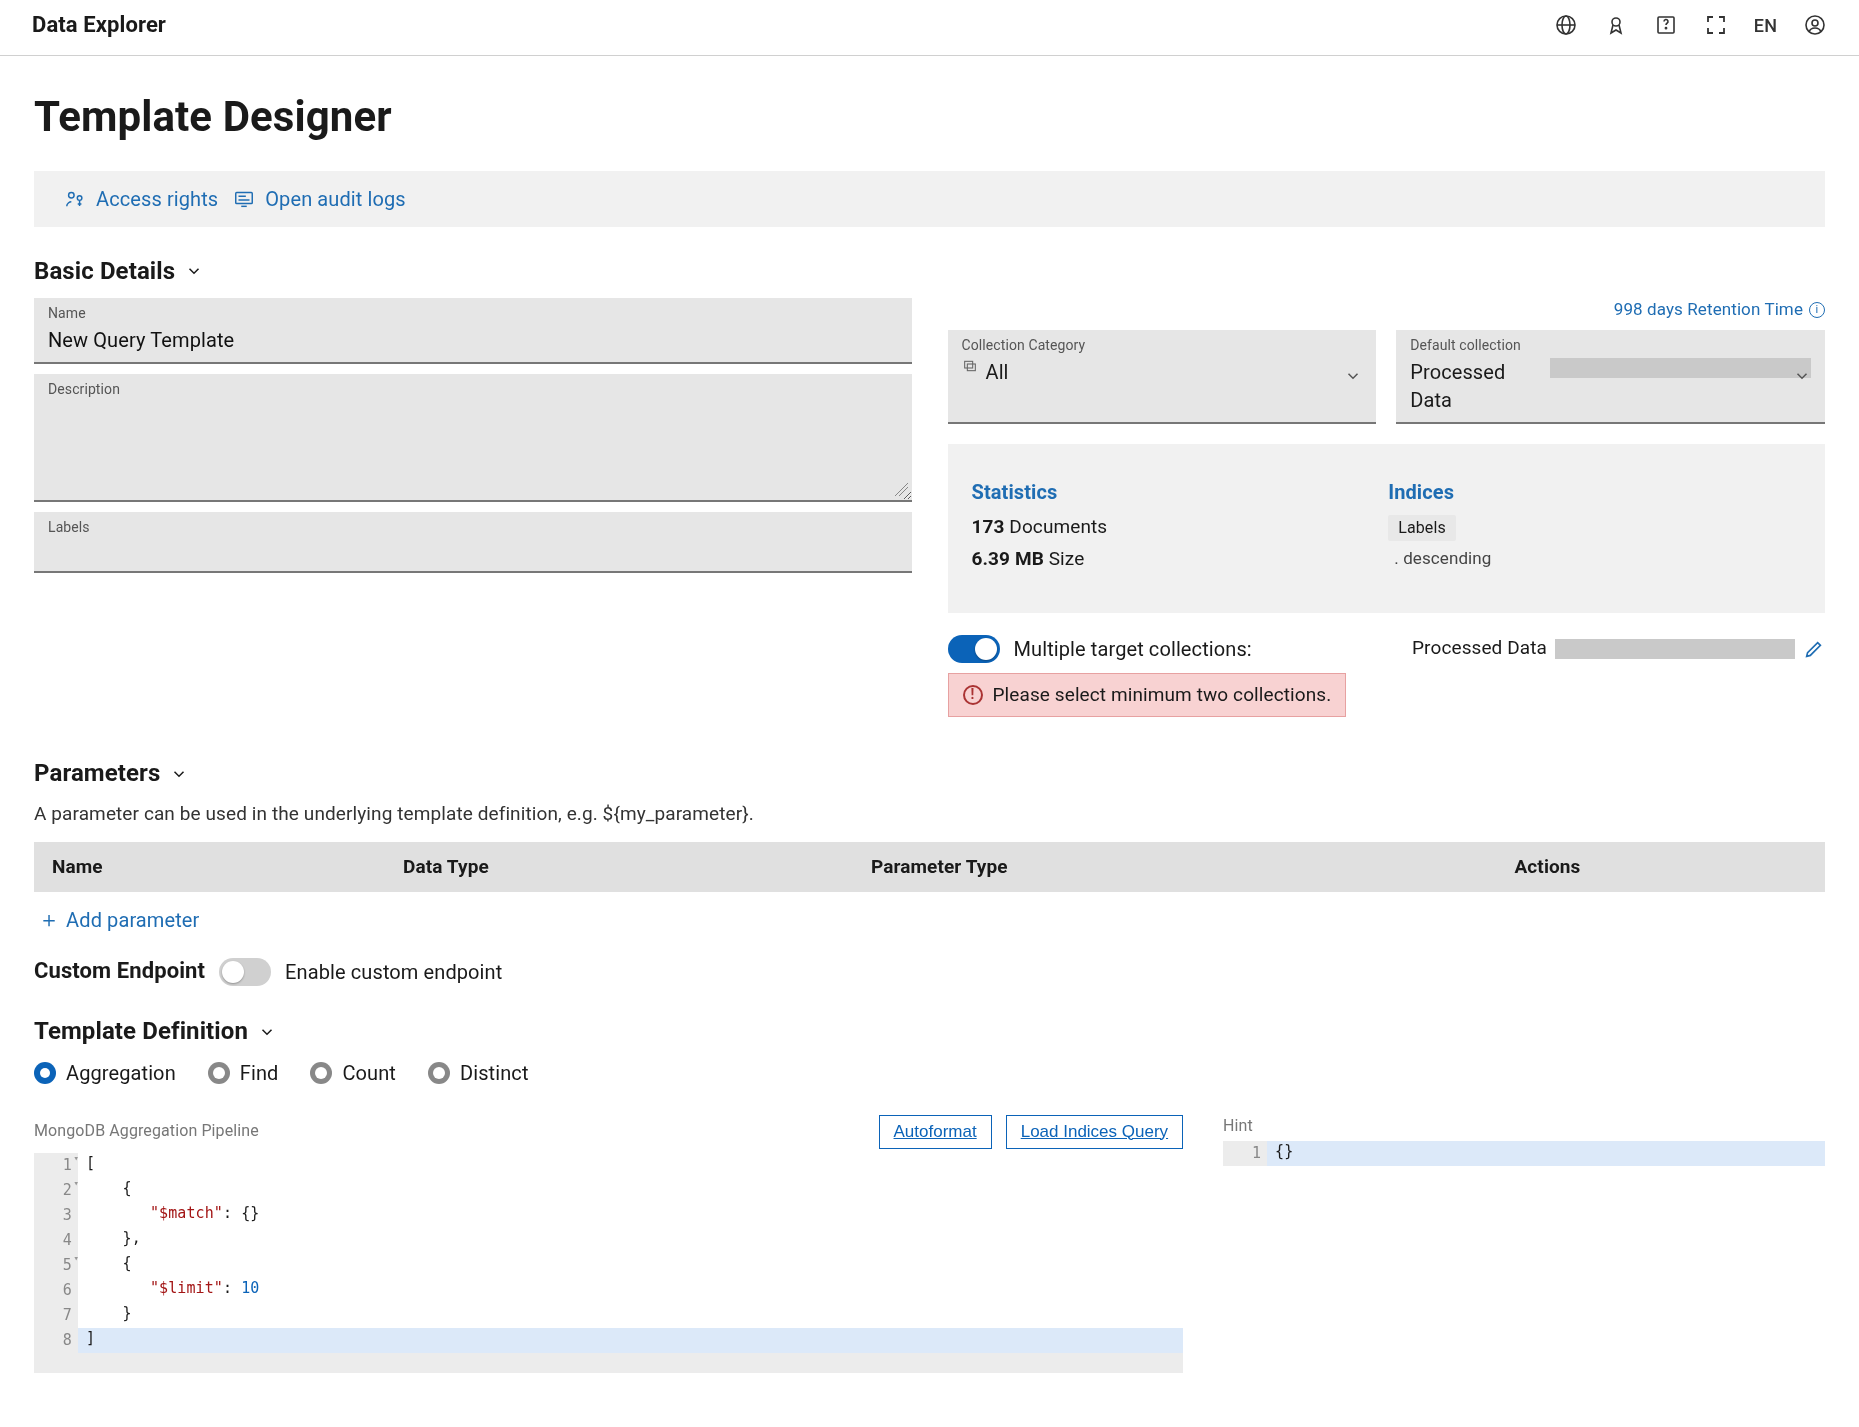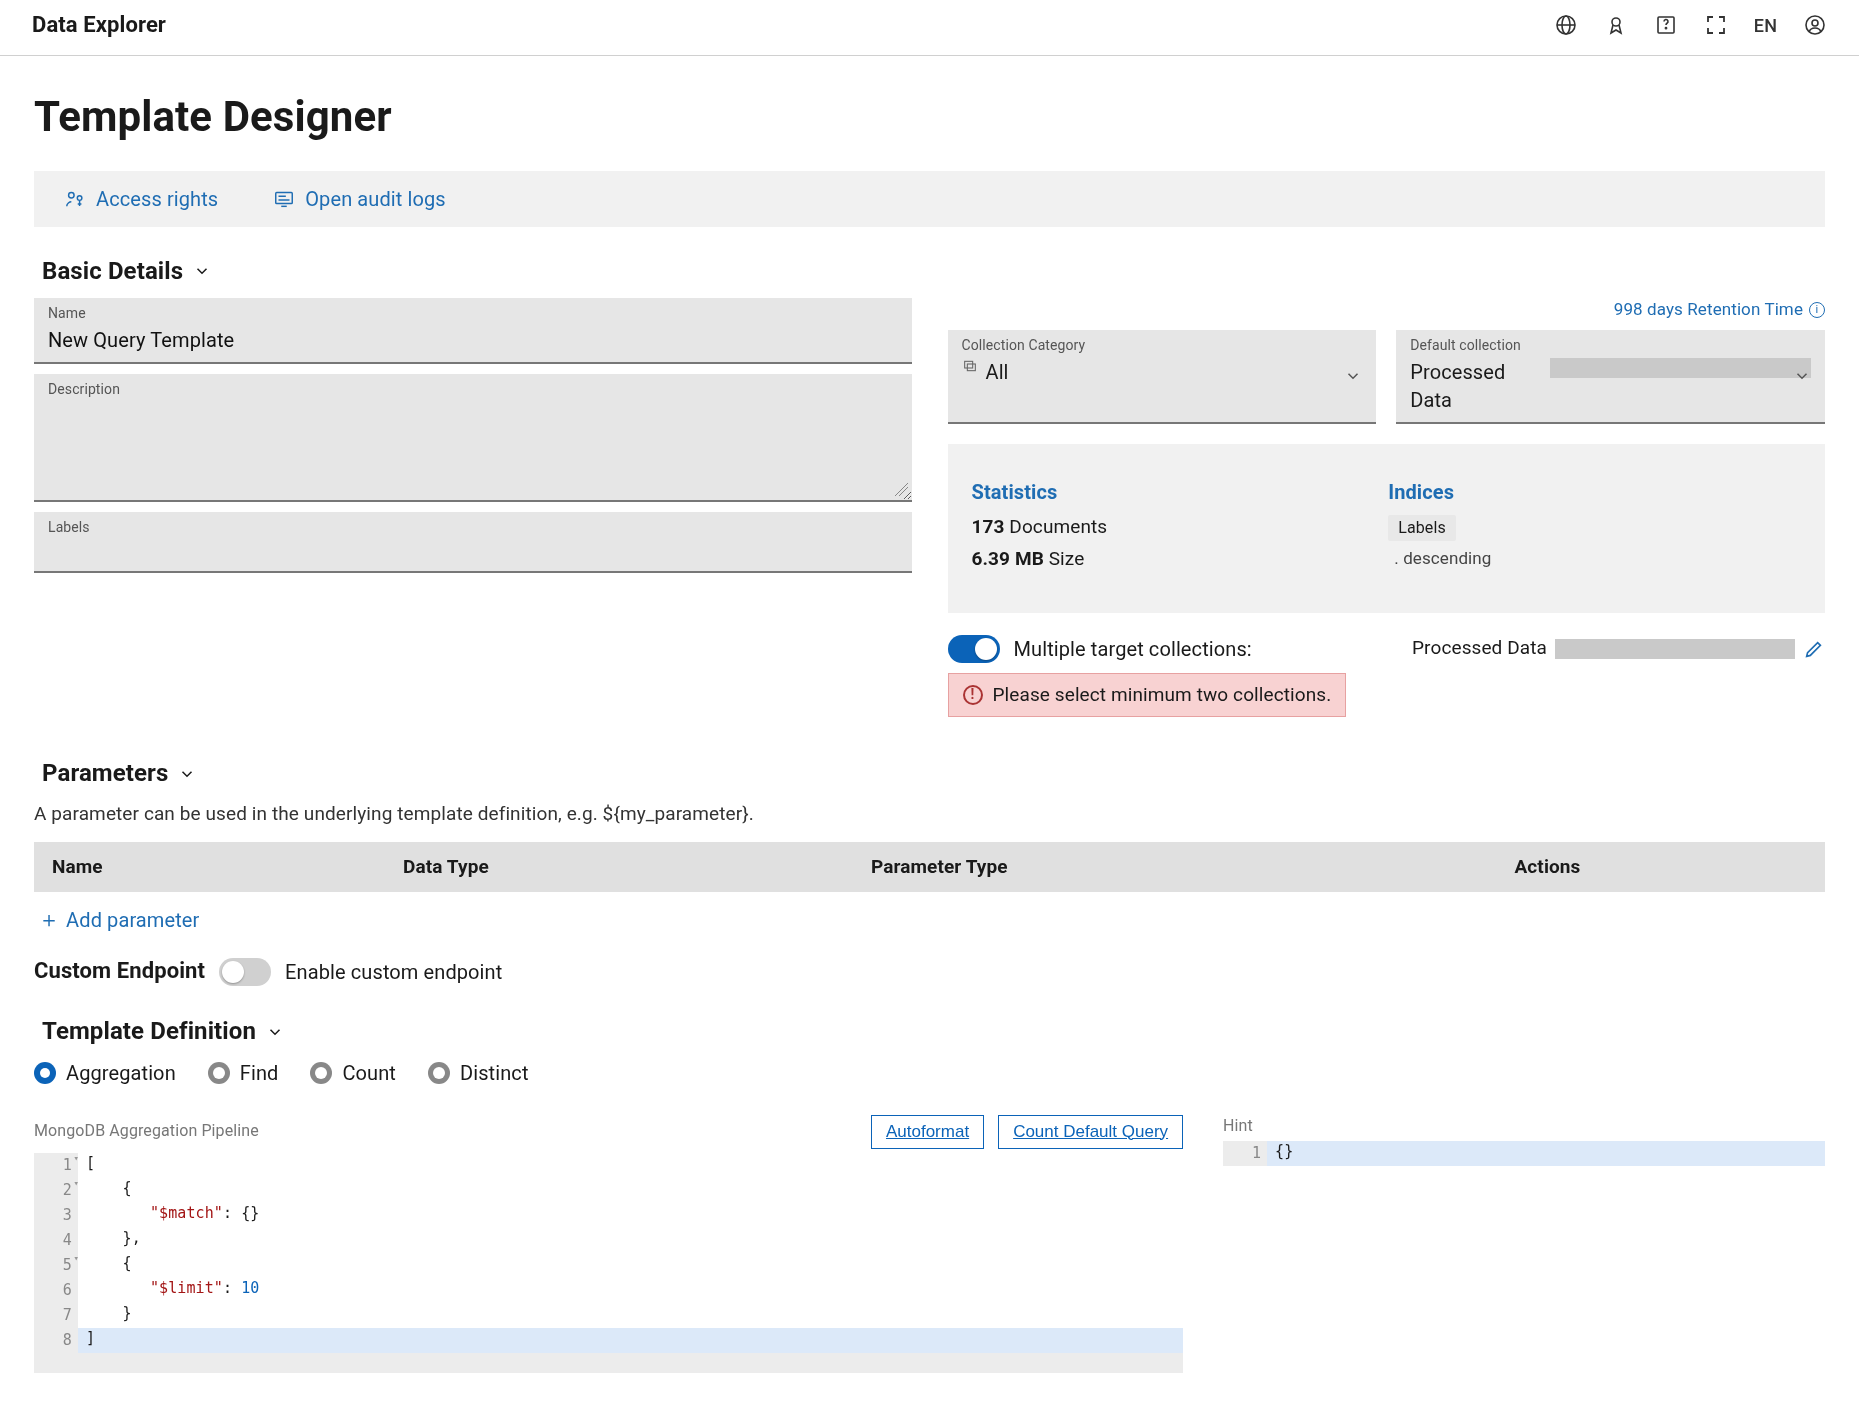--- a/index.html
+++ b/index.html
@@ -45,28 +45,28 @@
 .lang-pill{font-size:18px;font-weight:500;color:#333;cursor:pointer;}
 
 .page{padding:22px 34px 40px 34px;}
 
 h1.page-title{font-size:42px;font-weight:700;margin:10px 0 24px 0;}
 
 
 .action-strip{
   background:var(--panel-bg);
   padding:14px 30px;
-  display:flex;align-items:center;gap:55px;
+  display:flex;align-items:center;gap:15px;
   margin-bottom:28px;
 }
 .action-strip a{color:var(--link);text-decoration:none;display:flex;align-items:center;gap:10px;font-size:20px;}
 .action-strip .ic{width:22px;height:22px;color:var(--link);}
 
 
-.section-header{display:flex;align-items:center;gap:10px;font-size:24px;font-weight:700;margin:18px 0 10px 8px;cursor:pointer;}
+.section-header{display:flex;align-items:center;gap:10px;font-size:24px;font-weight:700;margin:18px 0 10px 0;cursor:pointer;}
 .section-header .chev{width:18px;height:18px;}
 
 
 .cols{display:grid;grid-template-columns:1fr 1fr;gap:36px;align-items:start;}
 
 
 .field{
   background:var(--field-bg);
   border-bottom:2px solid #777;
   padding:6px 14px 8px 14px;
@@ -389,21 +389,21 @@
         <span>Distinct</span>
       </div>
     </div>
 
   <div class="editors">
     <div>
       <div class="ed-label">
         <span>MongoDB Aggregation Pipeline</span>
         <span class="ed-btns">
           <button class="ed-btn">Autoformat</button>
-          <button class="ed-btn">Count Default Query</button>
+          <button class="ed-btn">Load Indices Query</button>
         </span>
       </div>
       <div class="code" id="code-main"><div class="gut">1<span class="fold">▾</span></div><div class="cl">[</div><div class="gut">2<span class="fold">▾</span></div><div class="cl">    {</div><div class="gut">3</div><div class="cl">       <span class="kw">"$match"</span>: {}</div><div class="gut">4</div><div class="cl">    },</div><div class="gut">5<span class="fold">▾</span></div><div class="cl">    {</div><div class="gut">6</div><div class="cl">       <span class="kw">"$limit"</span>: <span class="num">10</span></div><div class="gut">7</div><div class="cl">    }</div><div class="gut">8</div><div class="cl hl">]</div></div>
       <div style="height:20px;background:var(--code-gutter);margin-top:0;"></div>
     </div>
     <div>
       <div class="ed-label">
           <span>Hint</span>
         </div>
       <div class="code">

